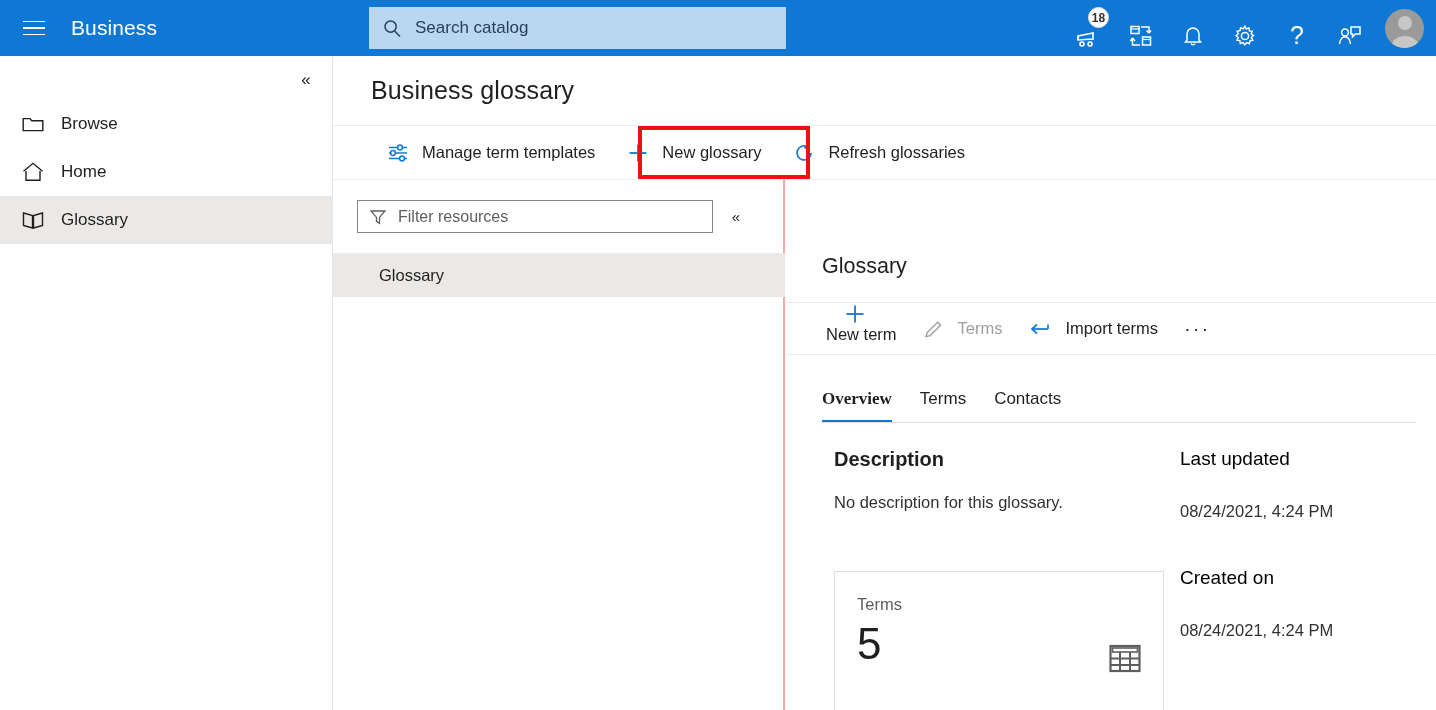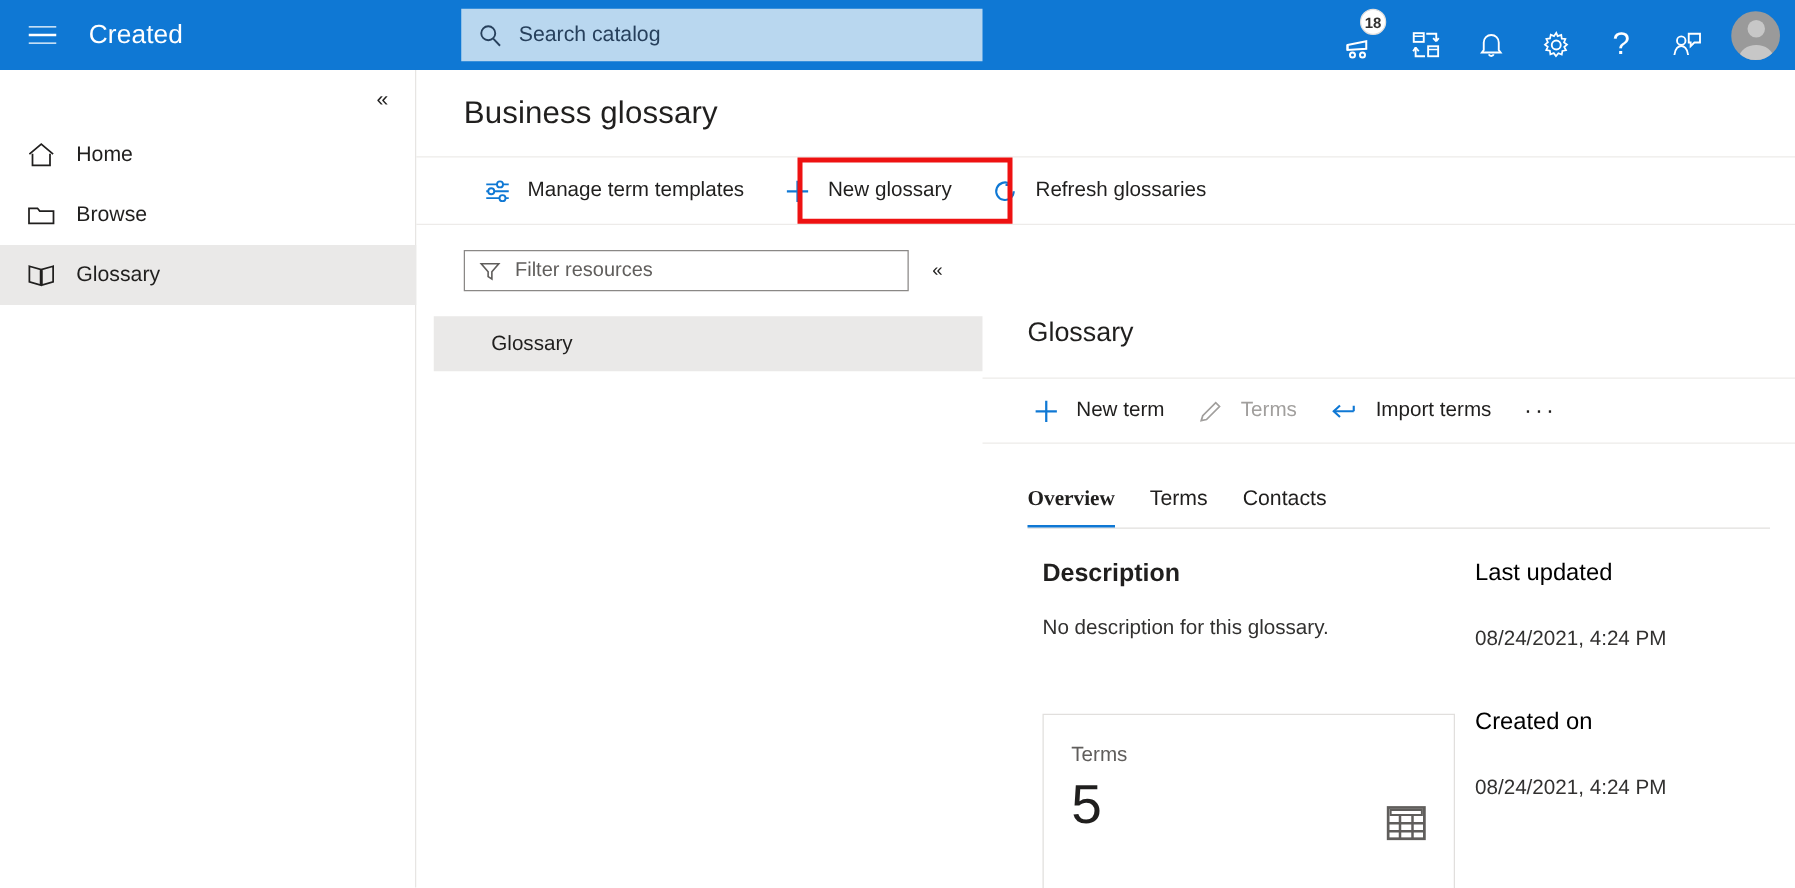--- a/index.html
+++ b/index.html
@@ -123,21 +123,21 @@
 
   .annot-box {
     position: absolute; left: 305px; top: 70px;
     width: 172px; height: 53px;
     border: 4px solid #ee1111;
     pointer-events: none;
   }
 
   
   .listpane {
-    position: absolute; left: 14px; top: 124px;
+    position: absolute; left: 0; top: 124px;
     width: 452px; height: 530px;
     background: #ffffff;
     border-right: 2px solid #fca5a5;
   }
   .filterrow {
     position: absolute; left: 0; top: 0; width: 452px; height: 73px;
     display: flex; align-items: center;
   }
   .filterbox {
     margin-left: 24px; width: 356px; height: 33px;
@@ -167,21 +167,21 @@
   .detail-title {
     position: absolute; left: 36px; top: 74px;
     font-size: 21.5px; color: #201f1e;
   }
   .detail-cmdbar {
     position: absolute; left: 0; top: 122px; width: 650px; height: 53px;
     border-top: 1px solid #edebe9; border-bottom: 1px solid #edebe9;
     display: flex; align-items: center;
   }
   .detail-cmdbar .cmd { height: 51px; font-size: 16.5px; padding: 0 13px; }
-  .detail-cmdbar .cmd.first { margin-left: 27px; }
+  .detail-cmdbar .cmd.first { margin-left: 27px; flex-direction: column; }
   .ellipsis { letter-spacing: 2.5px; font-size: 19px; color: #201f1e; }
 
   .tabs {
     position: absolute; left: 36px; top: 195px; width: 594px; height: 48px;
     border-bottom: 1px solid #e1dfdd;
     display: flex; align-items: flex-start; gap: 0;
   }
   .tab {
     height: 47px; padding: 0 14px; display: flex; align-items: center;
     font-size: 17px; color: #201f1e; cursor: pointer; position: relative;
@@ -217,21 +217,21 @@
 </style>
 </head>
 <body>
 
 <div class="topbar">
   <div class="hamburger">
     <span></span>
     <span></span>
     <span></span>
   </div>
-  <div class="brand">Created</div>
+  <div class="brand">Business</div>
 
   <div class="searchwrap">
     <span class="sicon">
       <svg width="19" height="19" viewBox="0 0 19 19">
         <circle cx="7.6" cy="7.6" r="5.6" fill="none" stroke="#27405c" stroke-width="1.5"></circle>
         <line x1="11.6" y1="11.9" x2="17" y2="17.6" stroke="#27405c" stroke-width="1.5"></line>
       </svg>
     </span>
     <input type="text" placeholder="Search catalog" style="">
   </div>
@@ -293,34 +293,34 @@
   </div>
 </div>
 
 <div class="leftnav">
   <div class="collapse-nav">«</div>
 
   <div class="navlist">
     <div class="navitem">
       <span class="nicon">
         <svg width="24" height="24" viewBox="0 0 24 24">
-          <path d="M2.5 11.3 L12 3.3 L21.5 11.3" fill="none" stroke="#201f1e" stroke-width="1.4"></path>
-          <path d="M5 11 L5 20.3 L19 20.3 L19 11" fill="none" stroke="#201f1e" stroke-width="1.4"></path>
-        </svg>
-      </span>
-      <span>Home</span>
+          <path d="M2.2 6.6 L9 6.6 L10.8 8.8 L21.8 8.8 L21.8 18.6 L2.2 18.6 Z" fill="none" stroke="#201f1e" stroke-width="1.4"></path>
+        </svg>
+      </span>
+      <span>Browse</span>
     </div>
 
     <div class="navitem">
       <span class="nicon">
         <svg width="24" height="24" viewBox="0 0 24 24">
-          <path d="M2.2 6.6 L9 6.6 L10.8 8.8 L21.8 8.8 L21.8 18.6 L2.2 18.6 Z" fill="none" stroke="#201f1e" stroke-width="1.4"></path>
-        </svg>
-      </span>
-      <span>Browse</span>
+          <path d="M2.5 11.3 L12 3.3 L21.5 11.3" fill="none" stroke="#201f1e" stroke-width="1.4"></path>
+          <path d="M5 11 L5 20.3 L19 20.3 L19 11" fill="none" stroke="#201f1e" stroke-width="1.4"></path>
+        </svg>
+      </span>
+      <span>Home</span>
     </div>
 
     <div class="navitem selected">
       <span class="nicon">
         <svg width="24" height="24" viewBox="0 0 24 24">
           <path d="M2.5 5 L11.5 7.5 L11.5 20 L2.5 17.5 Z" fill="none" stroke="#201f1e" stroke-width="1.4"></path>
           <path d="M21.5 5 L12.5 7.5 L12.5 20 L21.5 17.5 Z" fill="none" stroke="#201f1e" stroke-width="1.4"></path>
           <line x1="12" y1="7.6" x2="12" y2="20" stroke="#201f1e" stroke-width="1.2"></line>
         </svg>
       </span>

